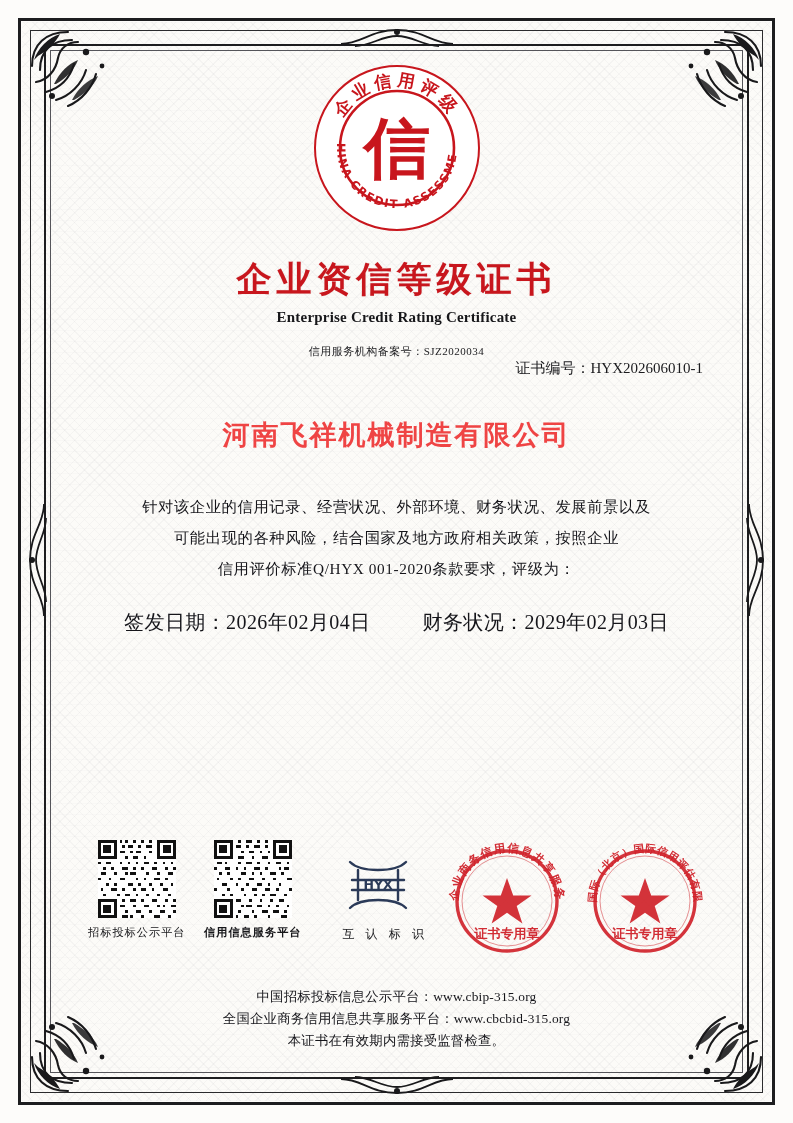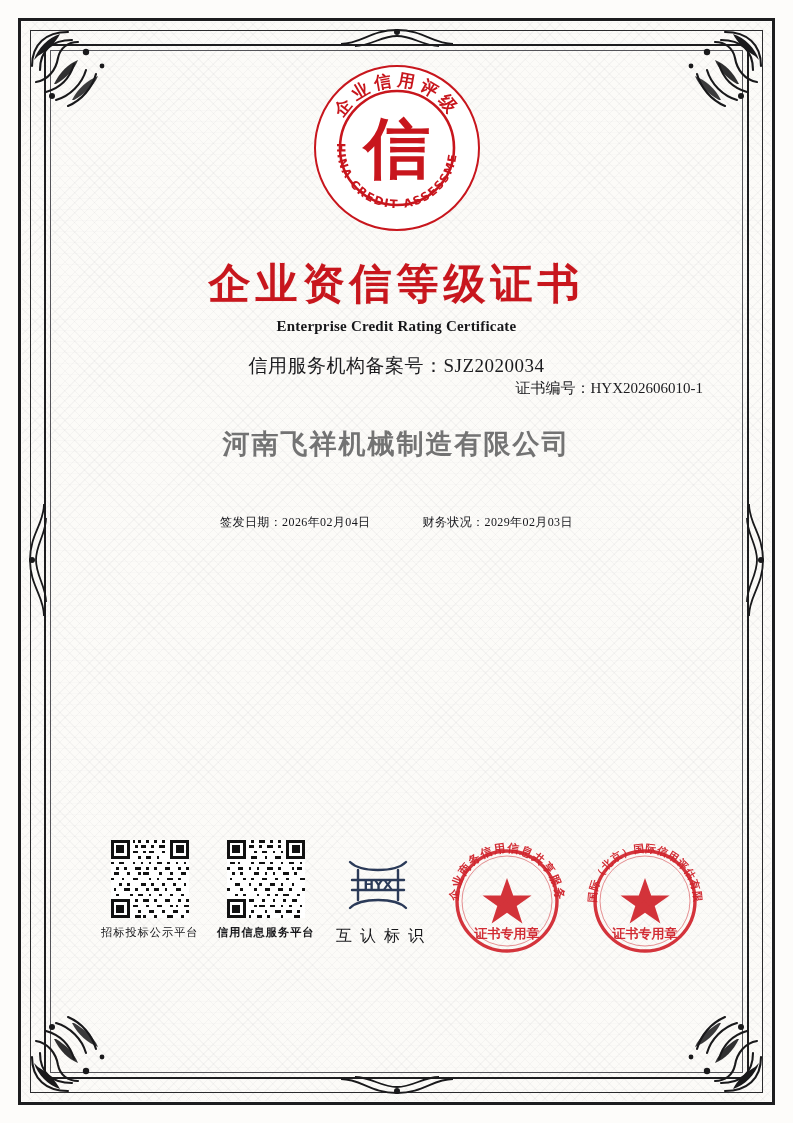--- a/index.html
+++ b/index.html
@@ -93,54 +93,54 @@
   
   .emblem {
     margin: 0 auto;
     width: 172px; height: 172px;
     position: relative;
     margin-top: 6px;
   }
 
   .title-cn {
     margin-top: 22px;
-    font-size: 42px;
+    font-size: 35px;
     letter-spacing: 5px;
     font-weight: bold;
     color: #c8161d;
     font-family: "DejaVu Serif", serif;
     text-shadow: 0 0 1px rgba(150,0,0,0.25);
   }
   .title-en {
     margin-top: 6px;
     font-size: 15px;
     font-weight: bold;
     color: #17171a;
     letter-spacing: 0.2px;
   }
 
   .filing-no {
     margin-top: 18px;
-    font-size: 19px;
+    font-size: 11px;
     color: #1b1b1e;
     letter-spacing: 0.5px;
   }
   .cert-no-row {
     margin-top: 0;
     text-align: right;
     padding-right: 28px;
     font-size: 15px;
     color: #1b1b1e;
   }
 
   .company {
-    margin-top: 28px;
+    margin-top: 39px;
     font-size: 27px;
     font-weight: bold;
-    color: #737373;
+    color: #ef4444;
     letter-spacing: 2px;
     font-family: "DejaVu Serif", serif;
   }
 
   .body-text {
     margin-top: 38px;
     font-size: 15.3px;
     line-height: 31px;
     color: #15151a;
     letter-spacing: 0.6px;
@@ -151,40 +151,39 @@
     margin-top: 26px;
     font-size: 63px;
     font-weight: bold;
     color: #c8161d;
     letter-spacing: 4px;
     font-family: "DejaVu Serif", serif;
   }
   .grade .grade-suffix { font-size: 52px; }
 
   .dates {
-    margin-top: 52px;
-    font-size: 12px;
+    margin-top: 25px;
+    font-size: 20px;
     color: #15151a;
     display: flex;
     justify-content: center;
     gap: 52px;
     letter-spacing: 0.4px;
   }
 
   
   .bottom-row {
     position: absolute;
     left: 0; right: 0;
     top: 784px;
     height: 132px;
   }
   .qr-block {
     position: absolute;
     text-align: center;
-    margin-left: 13px;
   }
   .qr-block.q1 { left: 26px;  top: 0; }
   .qr-block.q2 { left: 142px; top: 0; font-weight: bold; }
   .qr {
     width: 78px; height: 78px;
     margin: 0 auto;
     background: #ffffff;
   }
   .qr-caption {
     margin-top: 7px;
@@ -194,23 +193,24 @@
   }
 
   .mutual-mark {
     position: absolute;
     left: 268px; top: 14px;
     width: 96px;
     text-align: right;
   }
   .mutual-caption {
     margin-top: 6px;
-    font-size: 16px;
+    font-size: 12px;
     color: #17171a;
     letter-spacing: 2px;
+    font-family: Liberation Mono, monospace;
   }
 
   .seal {
     position: absolute;
     top: -6px;
     width: 134px; height: 134px;
   }
   .seal.s1 { left: 378px; }
   .seal.s2 { left: 516px; }
 
@@ -375,20 +375,25 @@
     </div>
 
     <div class="title-cn">企业资信等级证书</div>
     <div class="title-en">Enterprise Credit Rating Certificate</div>
 
     <div class="filing-no">信用服务机构备案号：SJZ2020034</div>
     <div class="cert-no-row">证书编号：HYX202606010-1</div>
 
     <div class="company">河南飞祥机械制造有限公司</div>
 
+    <div class="body-text">
+      <div>针对该企业的信用记录、经营状况、外部环境、财务状况、发展前景以及</div>
+      <div>可能出现的各种风险，结合国家及地方政府相关政策，按照企业</div>
+      <div>信用评价标准Q/HYX 001-2020条款要求，评级为：</div>
+    </div>
 
 
     <div class="dates">
       <span>签发日期：2026年02月04日</span>
       <span>财务状况：2029年02月03日</span>
     </div>
 
     <div class="bottom-row">
 
       <div class="qr-block q1">
@@ -658,15 +663,20 @@
           <circle cx="67" cy="67" r="45" fill="none" stroke="#d0232b" stroke-width="1" opacity="0.5"></circle>
           <text font-family="DejaVu Sans, sans-serif" font-size="10.6" font-weight="bold" fill="#d0232b" opacity="0.95" letter-spacing="0.6">
             <textPath href="#sealArc2" startOffset="50%" text-anchor="middle">华信国际（北京）国际信用评估有限公司</textPath>
           </text>
           <path d="M67 44 L73.2 61.4 L91.5 61.4 L76.7 72.1 L82.4 89.5 L67 78.7 L51.6 89.5 L57.3 72.1 L42.5 61.4 L60.8 61.4 Z" fill="#d0232b" opacity="0.93"></path>
           <text x="67" y="104" text-anchor="middle" font-family="DejaVu Sans, sans-serif" font-size="13" font-weight="bold" fill="#d0232b" opacity="0.95">证书专用章</text>
         </svg>
       </div>
     </div>
 
+    <div class="footer">
+      <div>中国招标投标信息公示平台：www.cbip-315.org</div>
+      <div>全国企业商务信用信息共享服务平台：www.cbcbid-315.org</div>
+      <div>本证书在有效期内需接受监督检查。</div>
+    </div>
 
   </div>
 </div>
 
 </body></html>

